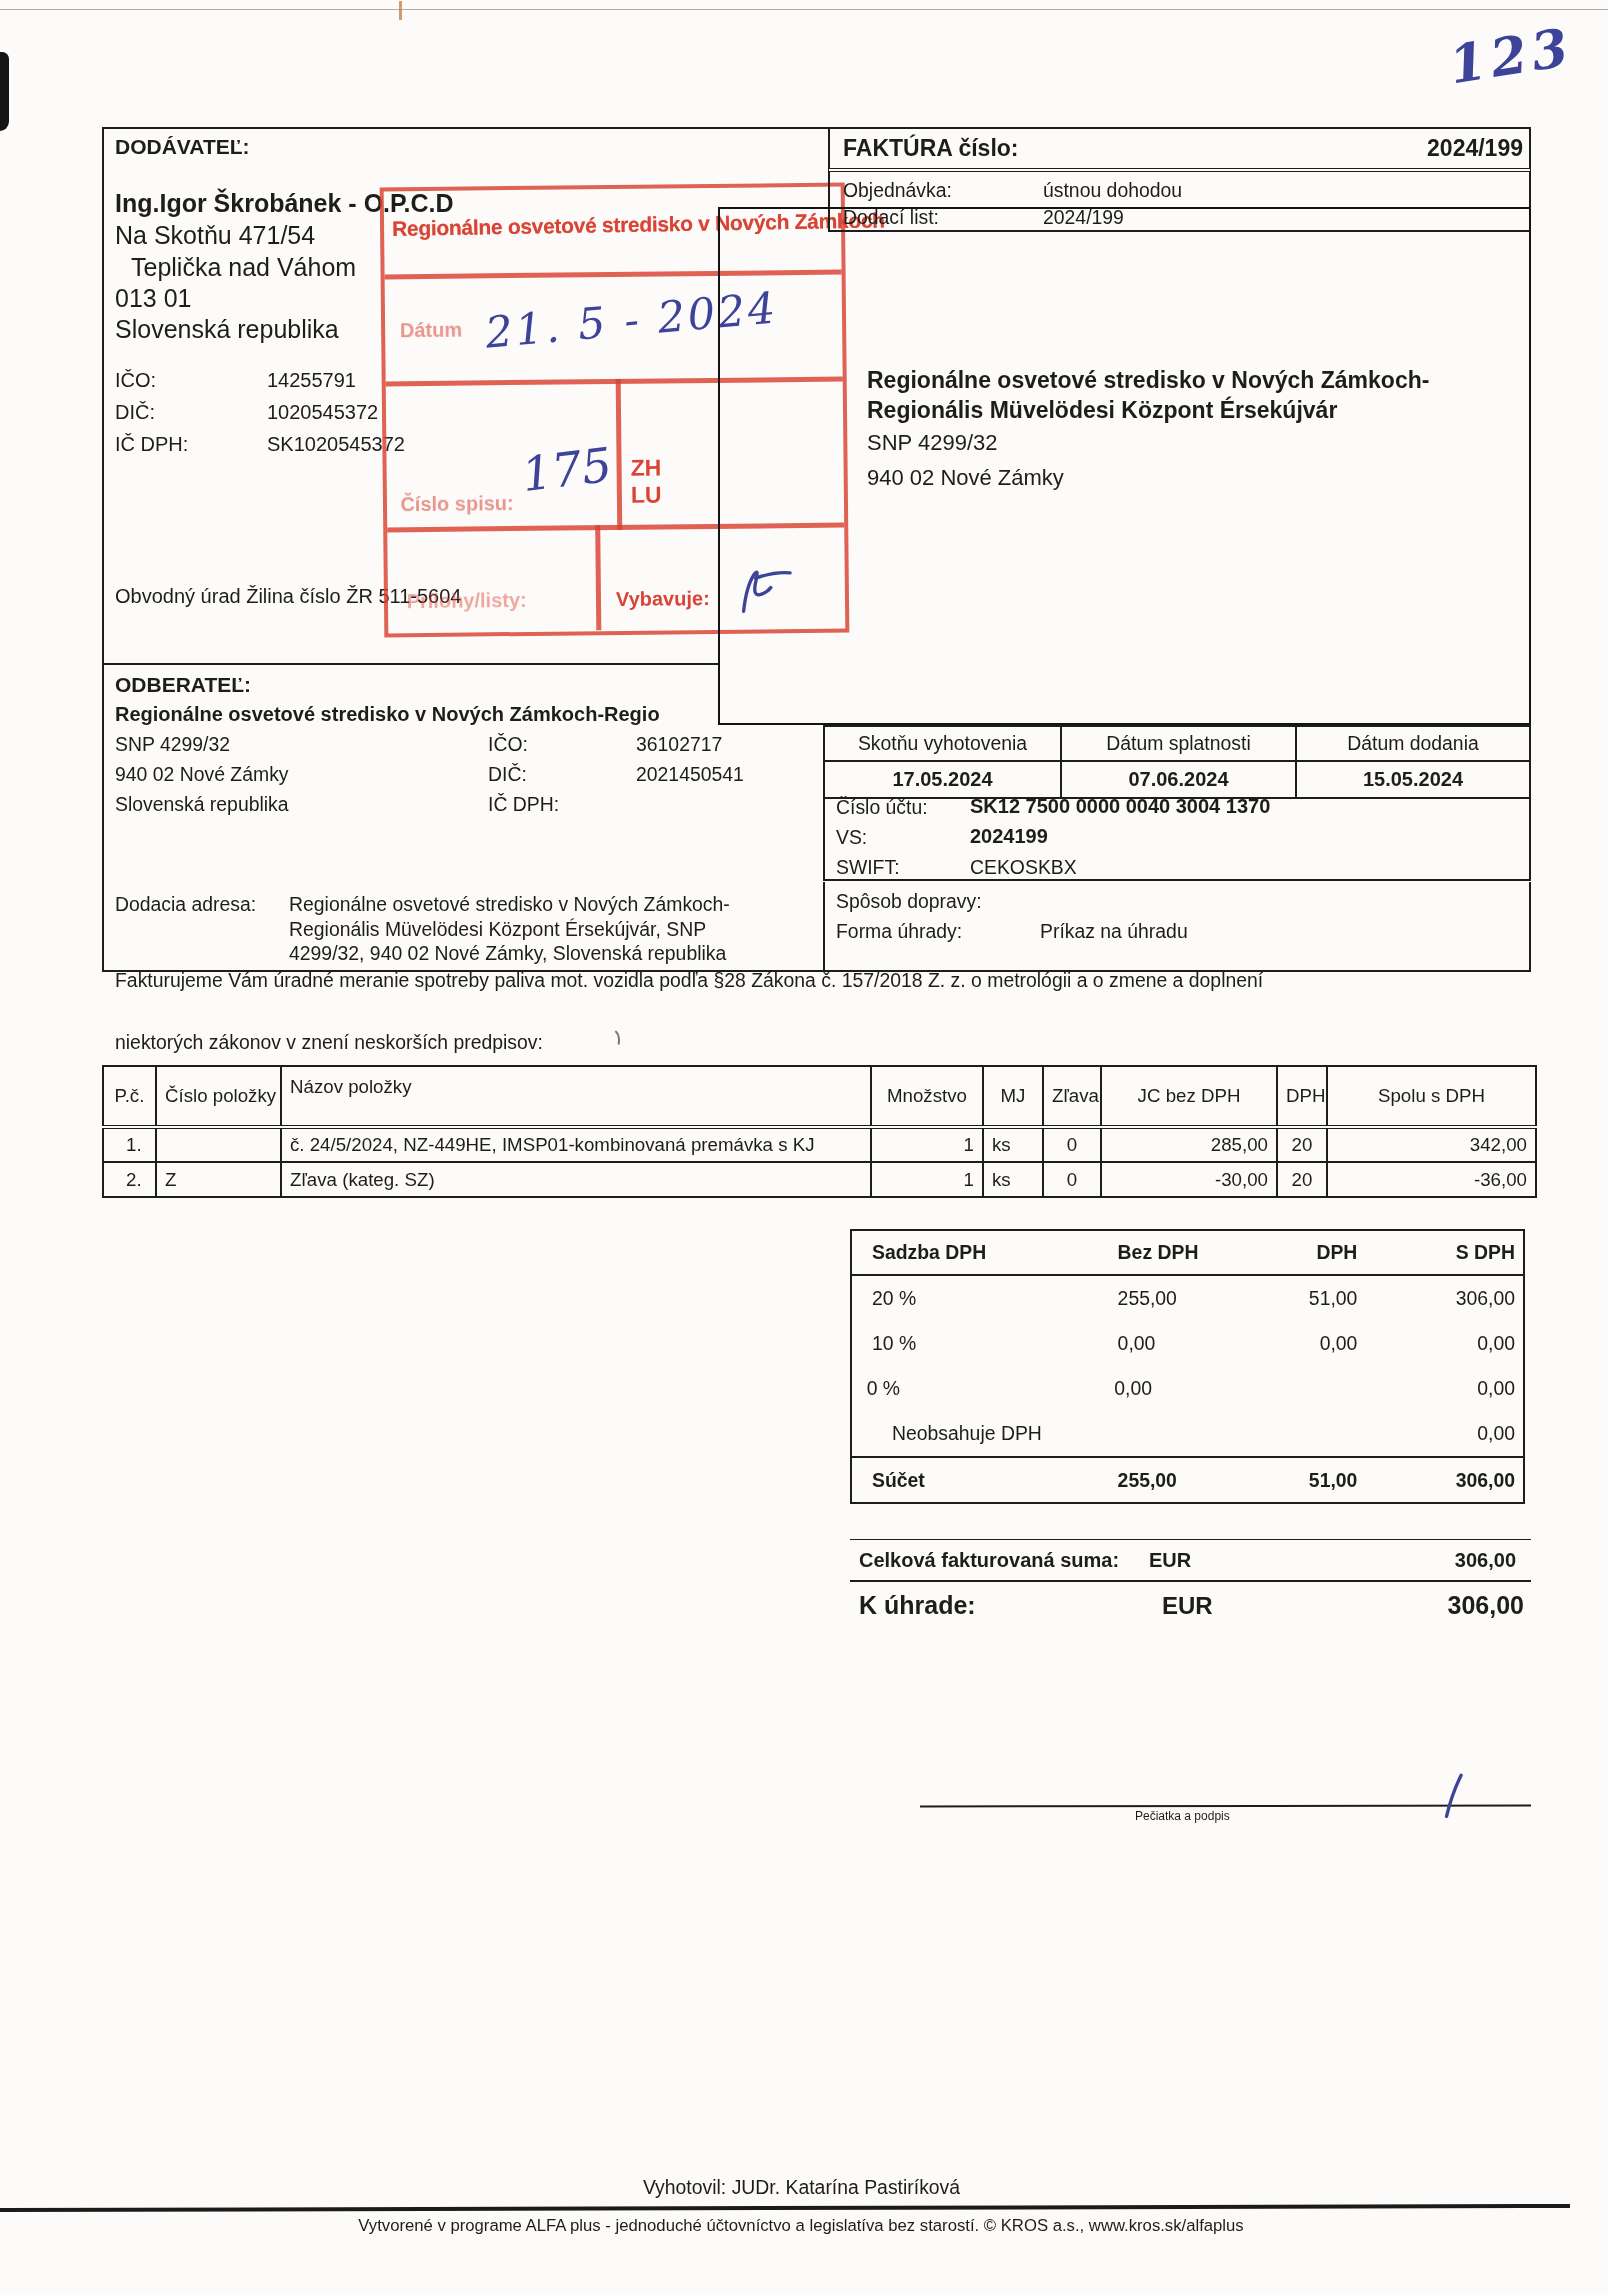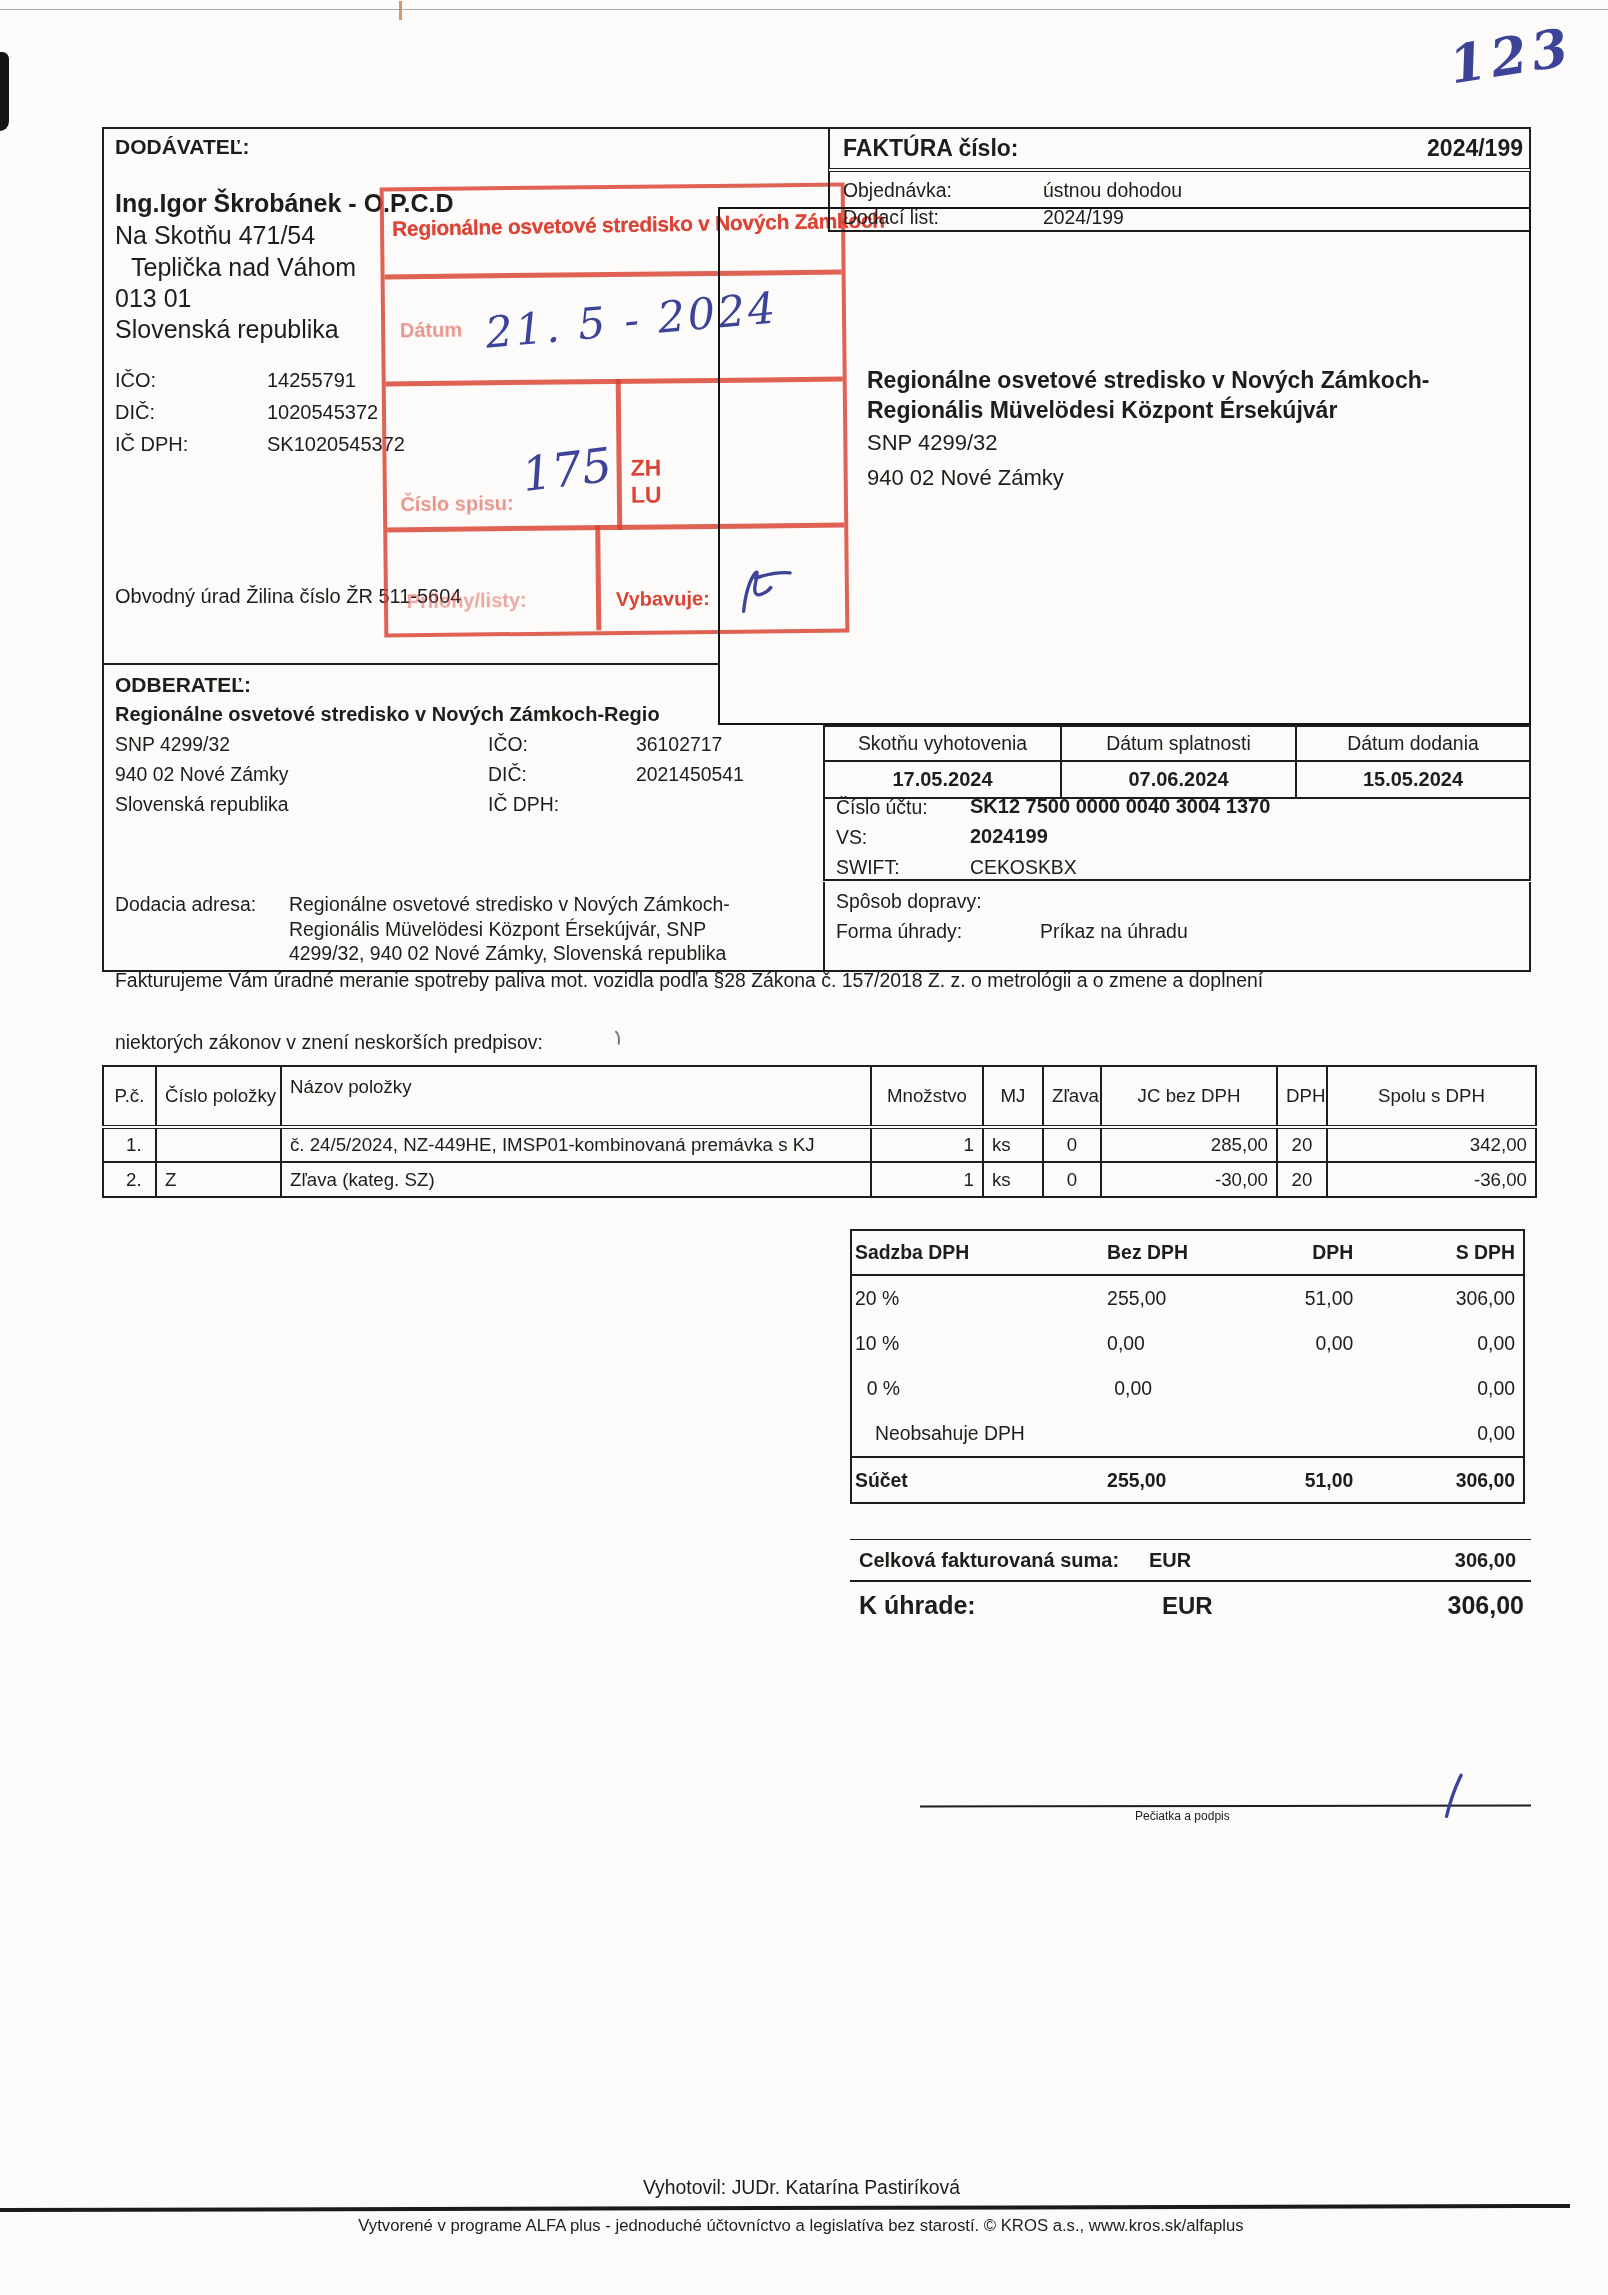--- a/index.html
+++ b/index.html
@@ -27,21 +27,21 @@
   .right{text-align:right;}
   .center{text-align:center;}
   
   table.items{border-collapse:collapse;table-layout:fixed;font-size:18.7px;}
   table.items td{border:2px solid var(--ink);padding:0 8px;overflow:hidden;white-space:nowrap;}
   table.items tr.head td{border-bottom:4px double var(--ink);font-weight:normal;}
   .pre{white-space:pre-line;}
   
   .vat{position:absolute;border:2.7px solid var(--ink);box-sizing:border-box;font-size:19.4px;}
   .vrow{display:flex;align-items:center;}
-  .vc1{width:254px;padding-left:3px;}
+  .vc1{width:254px;padding-left:20px;}
   .vc2{width:94px;}
   .vc3{width:154px;text-align:right;}
   .vc4{width:163px;text-align:right;padding-right:8px;}
   
   .stamp{position:absolute;left:382px;top:185px;width:465px;height:450px;
          border:4.7px solid rgba(217,64,48,.82);box-sizing:border-box;
          transform:rotate(-0.6deg);}
   .sline{position:absolute;background:rgba(217,64,48,.82);}
   .rtxt{color:var(--red);font-weight:bold;}
   .hand{color:var(--blue);font-family:"DejaVu Serif", serif;font-style:italic;}

